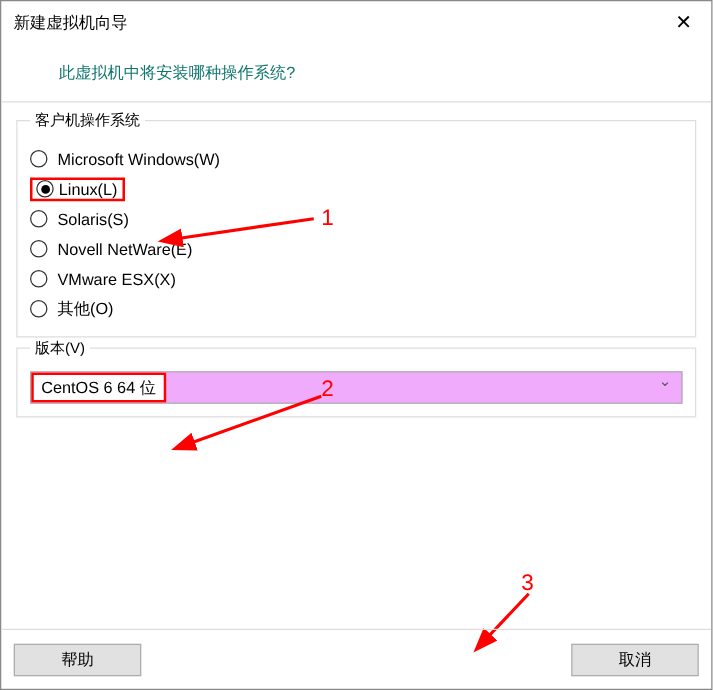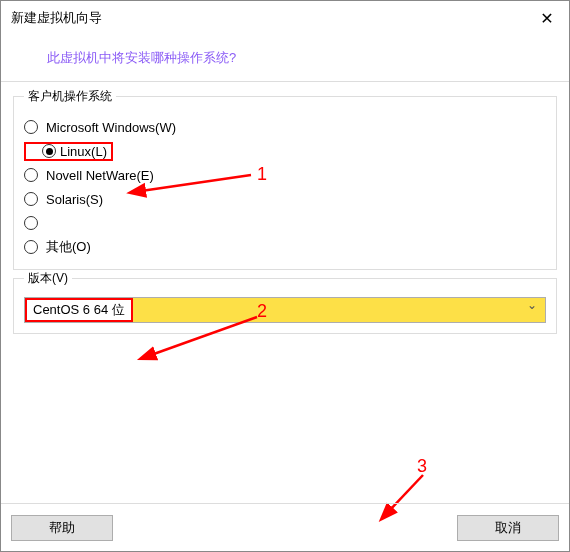--- a/index.html
+++ b/index.html
@@ -4,37 +4,37 @@
   <style>
     * { margin: 0; padding: 0; box-sizing: border-box; font-family: "Microsoft YaHei", "SimSun", Tahoma, sans-serif; }
     body { width: 570px; height: 552px; background: #fff; border: 1px solid #888; position: relative; }
 
     .titlebar { display: flex; align-items: center; justify-content: space-between; height: 34px; padding: 0 0 0 10px; font-size: 13px; gap: 12px; }
     .titlebar .title { color: #000; }
     .close-btn { width: 44px; height: 34px; display: flex; align-items: center; justify-content: center; font-size: 16px; color: #000; cursor: pointer; }
 
     .header { padding: 14px 18px 14px 28px; border-bottom: none; }
     .header-title { font-weight: bold; font-size: 13px; margin-bottom: 6px; }
-    .header-sub { font-size: 13px; padding-left: 18px; color: #8b5cf6; }
+    .header-sub { font-size: 13px; padding-left: 18px; color: #0f766e; }
 
     .divider { border-top: 1px solid #ddd; margin: 0; }
 
     .content { padding: 6px 12px 0 12px; }
 
     fieldset { border: 1px solid #ddd; padding: 10px 10px 10px 10px; position: relative; }
     legend { font-size: 12px; padding: 0 4px; color: #000; }
 
     .radio-row { display: flex; align-items: center; gap: 8px; height: 24px; font-size: 13px; }
     .radio { width: 14px; height: 14px; border: 1px solid #333; border-radius: 50%; display: inline-flex; align-items: center; justify-content: center; background: #fff; flex: 0 0 14px; }
     .radio.selected::after { content: ""; width: 7px; height: 7px; background: #000; border-radius: 50%; display: block; }
     .radio-label { color: #000; }
-    .linux-highlight { border: 2px solid #f00; padding: 0 4px 0 16px; }
+    .linux-highlight { border: 2px solid #f00; padding: 0 4px 0 3px; }
     .row-inner { display: flex; align-items: center; gap: 4px; }
 
-    .dropdown { display:flex; align-items:flex-start; justify-content:space-between; border:1px solid #adadad; height:26px; background:#fde047; position:relative; }
+    .dropdown { display:flex; align-items:flex-start; justify-content:space-between; border:1px solid #adadad; height:26px; background:#f0abfc; position:relative; }
     .dropdown-val { border:2px solid #f00; padding:1px 6px; font-size:13px; background:#fff;}
     .dropdown .chev { padding: 0 8px; color:#555; font-size:12px;}
 
     .annot { position: absolute; font-family: Arial,sans-serif; font-size: 18px; color: #f00; pointer-events:none; }
 
     .arrow { position:absolute; pointer-events:none; }
     .arrow svg { overflow: visible; }
 
     .footer { position: absolute; bottom: 0; left: 0; right: 0; height: 48px; border-top: 1px solid #ddd; display: flex; align-items: center; padding: 0 10px; gap: 16px; }
     .spacer { flex: 1; }
@@ -67,28 +67,29 @@
       <span class="radio-label">Microsoft Windows(W)</span>
     </div>
     <div class="radio-row">
       <span class="row-inner linux-highlight">
         <span class="radio selected"></span>
         <span class="radio-label">Linux(L)</span>
       </span>
     </div>
     <div class="radio-row">
       <span class="radio"></span>
+      <span class="radio-label">Solaris(S)</span>
+    </div>
+    <div class="radio-row">
+      <span class="radio"></span>
       <span class="radio-label">Novell NetWare(E)</span>
     </div>
     <div class="radio-row">
       <span class="radio"></span>
-      <span class="radio-label">Solaris(S)</span>
-    </div>
-    <div class="radio-row">
-      <span class="radio"></span>
+      <span class="radio-label">VMware ESX(X)</span>
     </div>
     <div class="radio-row">
       <span class="radio"></span>
       <span class="radio-label">其他(O)</span>
     </div>
   </fieldset>
 
   <fieldset>
     <legend>版本(V)</legend>
     <div class="dropdown">

